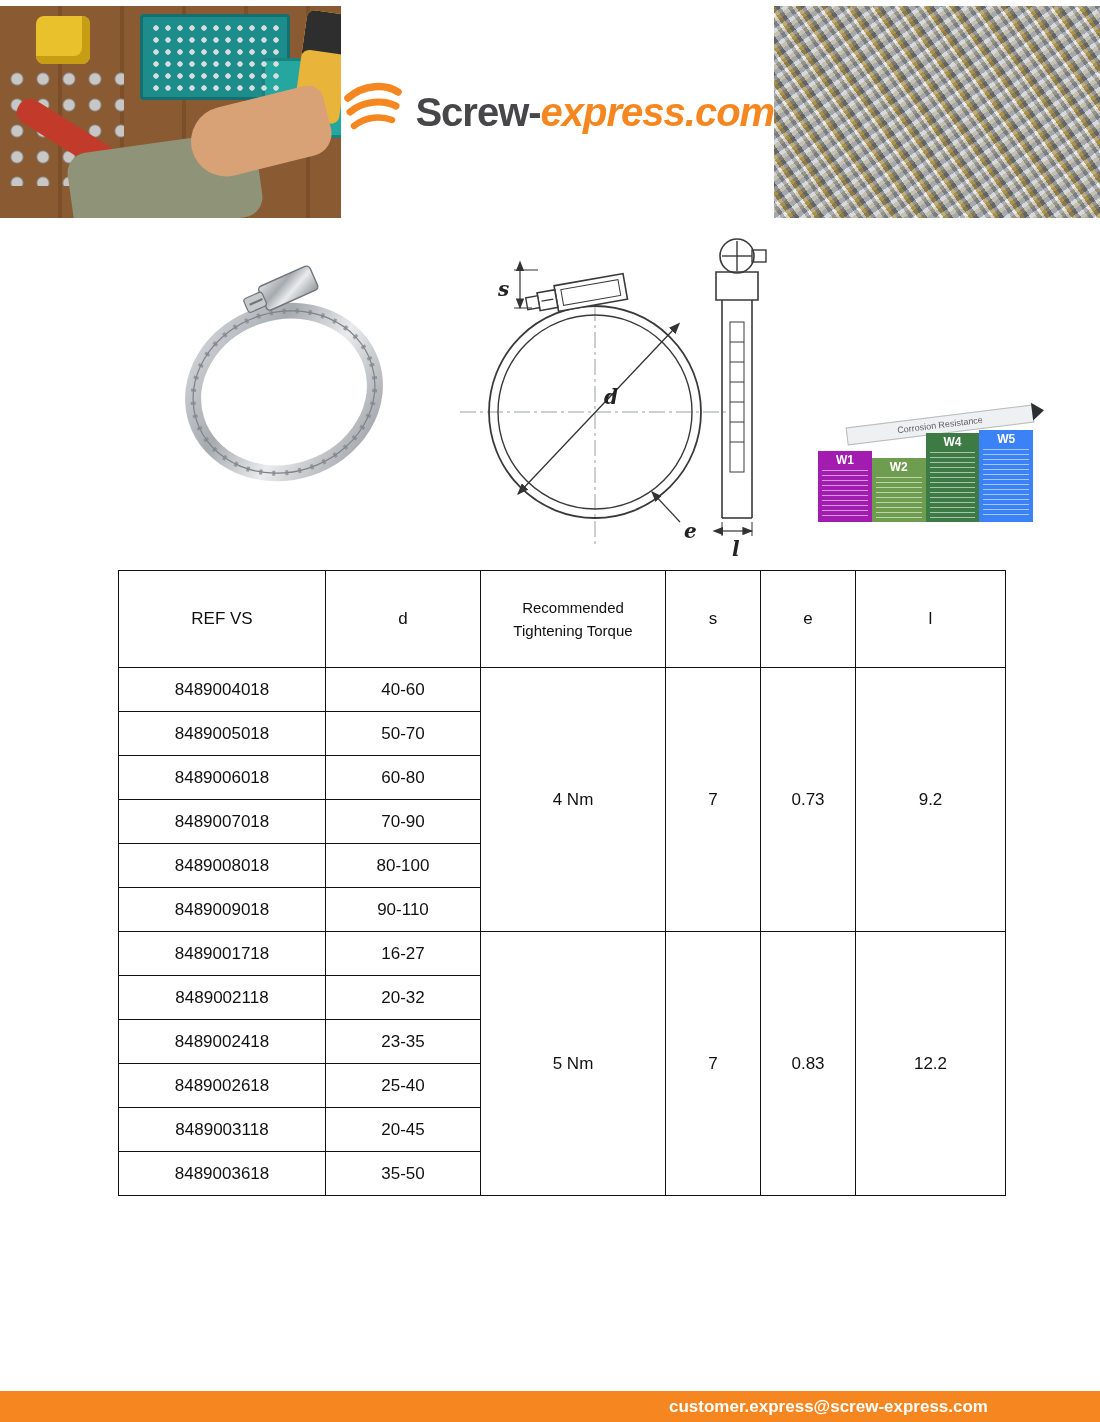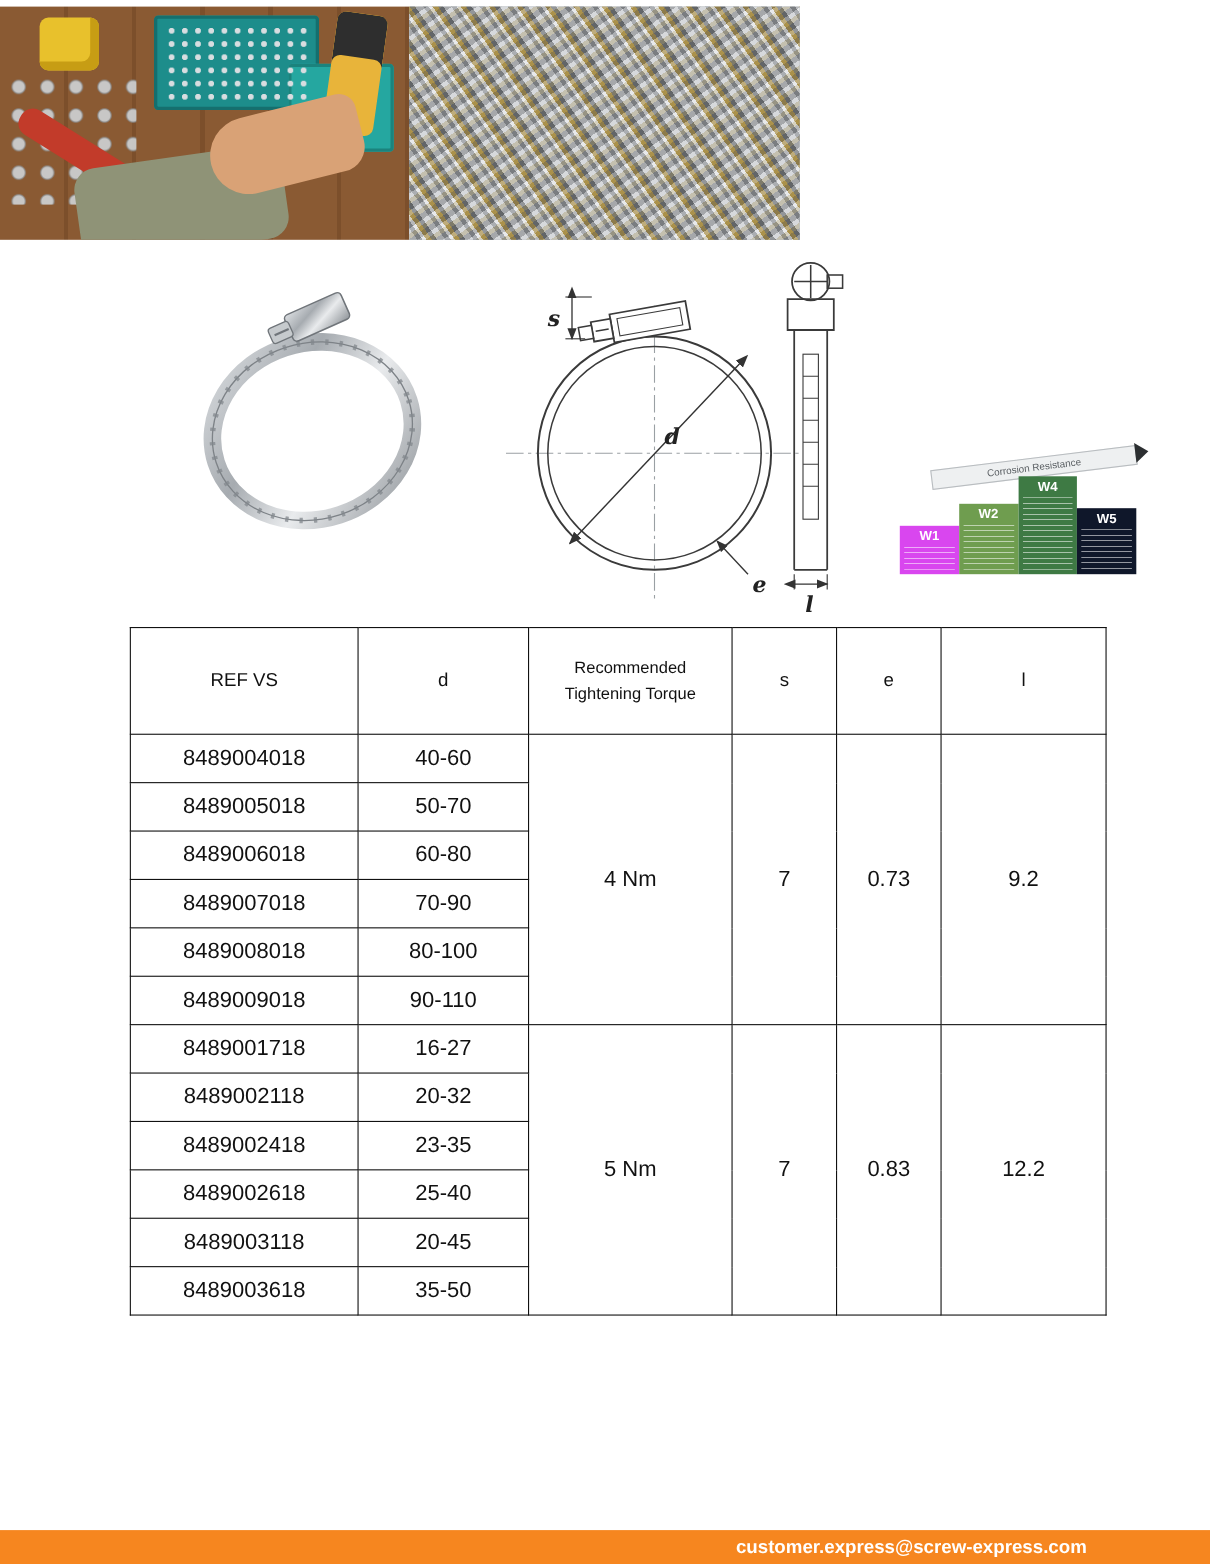--- a/index.html
+++ b/index.html
@@ -51,33 +51,33 @@
   .corr-arrow{position:absolute;left:28px;top:6px;width:186px;height:16px;background:#eef0f1;
       border:1px solid #b9bdc0;transform:rotate(-7deg);display:flex;align-items:center;justify-content:center;}
   .corr-arrow-label{font-size:9px;color:#5a5f63;}
   .corr-arrow-head{position:absolute;right:-12px;top:-3px;width:0;height:0;border-left:12px solid #2c2f31;
       border-top:9px solid transparent;border-bottom:9px solid transparent;}
   .corr-cells{position:absolute;left:0;bottom:0;width:100%;display:flex;align-items:flex-end;}
   .corr-cell{width:25%;display:flex;flex-direction:column;}
   .corr-label{color:#fff;font-weight:bold;font-size:12px;text-align:center;padding-top:2px;}
   .corr-caption{flex:1;margin:3px 4px 4px 4px;background:
       repeating-linear-gradient(180deg,rgba(255,255,255,.55) 0 1px,transparent 1px 5px);}
-  .cc1{height:44px;background:#d946ef;margin-top:38px;}
+  .cc1{height:71px;background:#a21caf;margin-top:38px;}
   .cc2{height:64px;background:#6f9d4f;}
   .cc3{height:89px;background:#3e7a44;}
-  .cc4{height:60px;background:#0f172a;}
+  .cc4{height:92px;background:#3b82f6;}
 
   
   .spec-table{border-collapse:collapse;margin-left:118px;width:887px;table-layout:fixed;}
   .spec-table th,.spec-table td{border:1px solid #111;text-align:center;vertical-align:middle;
       font-family:"Liberation Sans",sans-serif;}
   .spec-table thead th{height:94px;font-size:17px;font-weight:normal;}
   .th-sym{font-weight:bold;font-size:19px;}
   .th-wrap{display:inline-block;width:120px;line-height:1.55;font-size:15px;}
-  .spec-table tbody td{height:41px;font-size:20px;}
+  .spec-table tbody td{height:41px;font-size:17px;}
   .col-d{font-size:18px;margin-top:31px;}
   .cell-torque{font-size:14px;}
   .cell-val{font-size:18px;}
 
   
   .footer{position:absolute;left:0;bottom:0;width:100%;height:31px;background:#f6861f;
       display:flex;align-items:center;justify-content:flex-end;box-sizing:border-box;padding-right:112px;}
   .footer-email{color:#fff;font-weight:bold;font-size:17px;}
 </style>
 </head>
@@ -91,20 +91,32 @@
       <div class="decor d-tape"></div>
       <div class="decor d-tray1"></div>
       <div class="decor d-tray2"></div>
       <div class="decor d-dots"></div>
       <div class="decor d-drill"></div>
       <div class="decor d-red"></div>
       <div class="decor d-sleeve"></div>
       <div class="decor d-hand"></div>
     </div>
 
+    <div class="logo-area">
+      <span>
+        <svg width="64" height="58" viewBox="0 0 64 58" aria-hidden="true">
+          <path d="M7 17 C 23 3, 45 3, 57 11" stroke="#f6861f" stroke-width="7.5" fill="none" stroke-linecap="round"></path>
+          <path d="M9 31 C 23 19, 43 19, 55 25" stroke="#f6861f" stroke-width="7" fill="none" stroke-linecap="round"></path>
+          <path d="M13 45 C 25 35, 41 35, 51 39" stroke="#f6861f" stroke-width="6.5" fill="none" stroke-linecap="round"></path>
+        </svg>
+      </span>
+      <span class="logo-text">
+        <span class="logo-prefix">Screw-</span><span class="logo-suffix">express.com</span>
+      </span>
+    </div>
 
     <div class="photo photo-right"></div>
   </div>
 
 
   <div class="figures">
 
     <div class="fig-clamp">
       <svg width="232" height="282" viewBox="0 0 232 282" aria-hidden="true">
         <defs>

